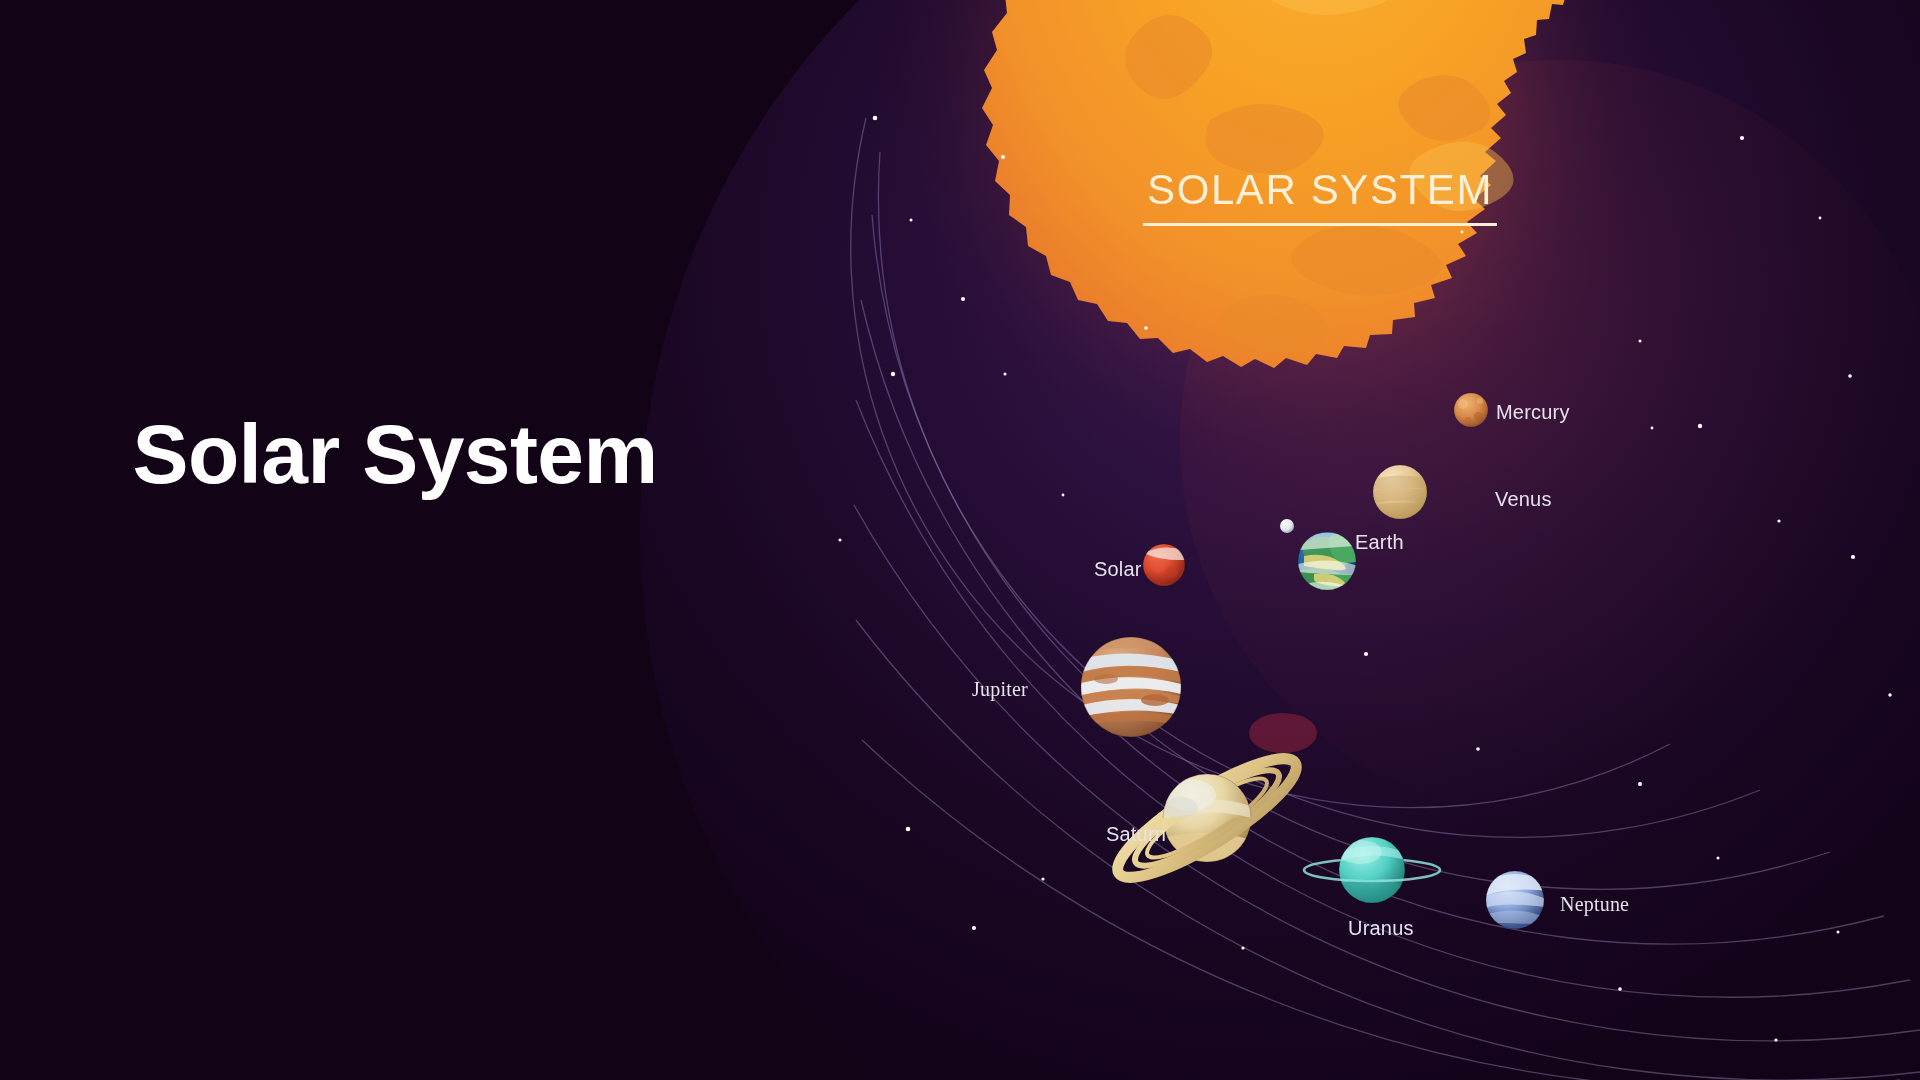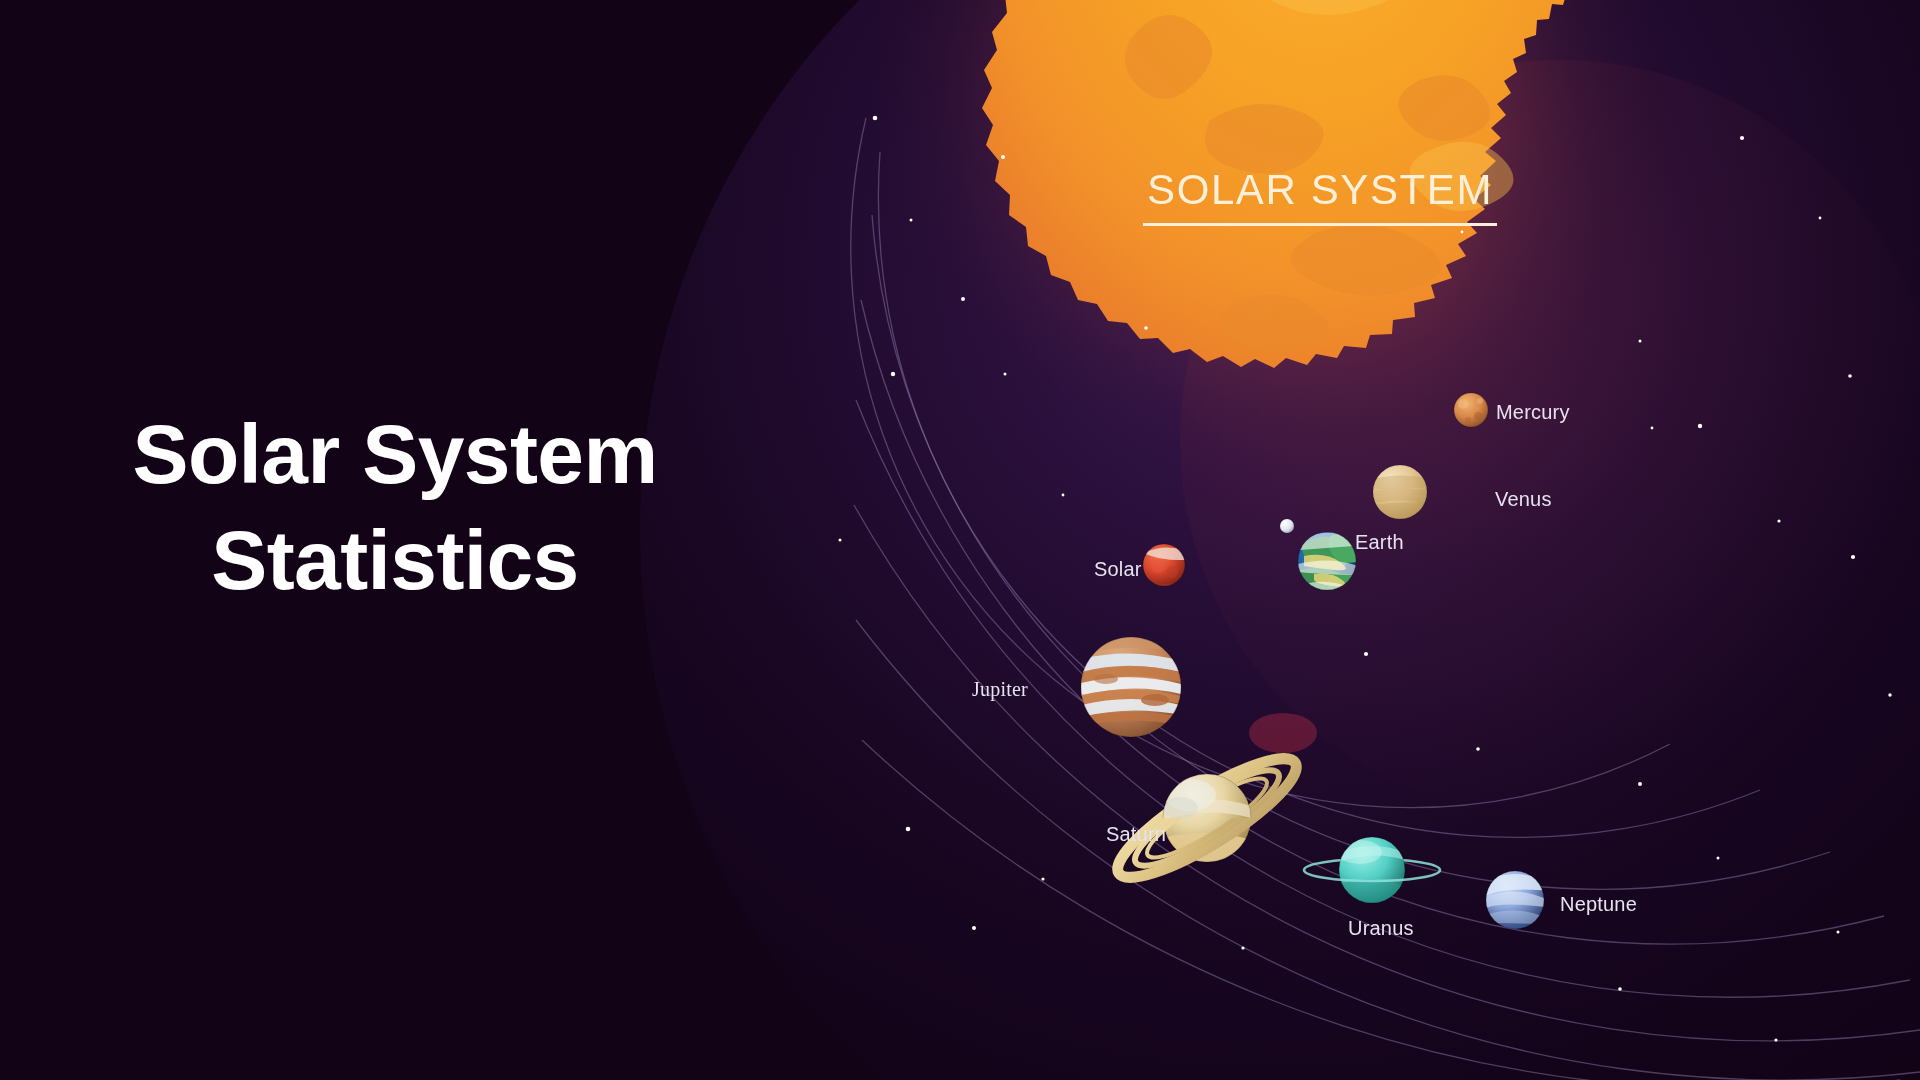--- a/index.html
+++ b/index.html
@@ -421,21 +421,20 @@
         <circle cx="840" cy="540" r="1.5"></circle>
         <circle cx="1063" cy="495" r="1.4"></circle>
         <circle cx="1776" cy="1040" r="1.6"></circle>
       </g>
 
     </g>
   </svg>
 
   <div id="title-block">
     <span class="line">Solar System</span>
-    <span class="line">Statistics</span>
   </div>
 
   <div id="sun-heading">
     <span class="sun-title">SOLAR SYSTEM</span>
     <span class="sun-rule"></span>
   </div>
 
   <div class="plabel" style="left:1496px; top:401px;">Mercury</div>
 
   <div class="plabel" style="left:1447px; top:488px;margin-left:48px;">Venus</div>
@@ -443,15 +442,15 @@
   <div class="plabel" style="left:1320px; top:531px;margin-left:35px;">Earth</div>
 
   <div class="plabel" style="left:1094px; top:558px;">Solar</div>
 
   <div class="plabel" style="left:972px; top:678px;font-family:Liberation Serif, serif;">Jupiter</div>
 
   <div class="plabel" style="left:1106px; top:823px;">Saturn</div>
 
   <div class="plabel" style="left:1348px; top:917px;">Uranus</div>
 
-  <div class="plabel" style="left:1560px; top:893px;">Neptune</div>
+  <div class="plabel" style="left:1560px; top:893px;font-family:Liberation Serif, serif;">Neptune</div>
 
 </div>
 
 </body></html>

